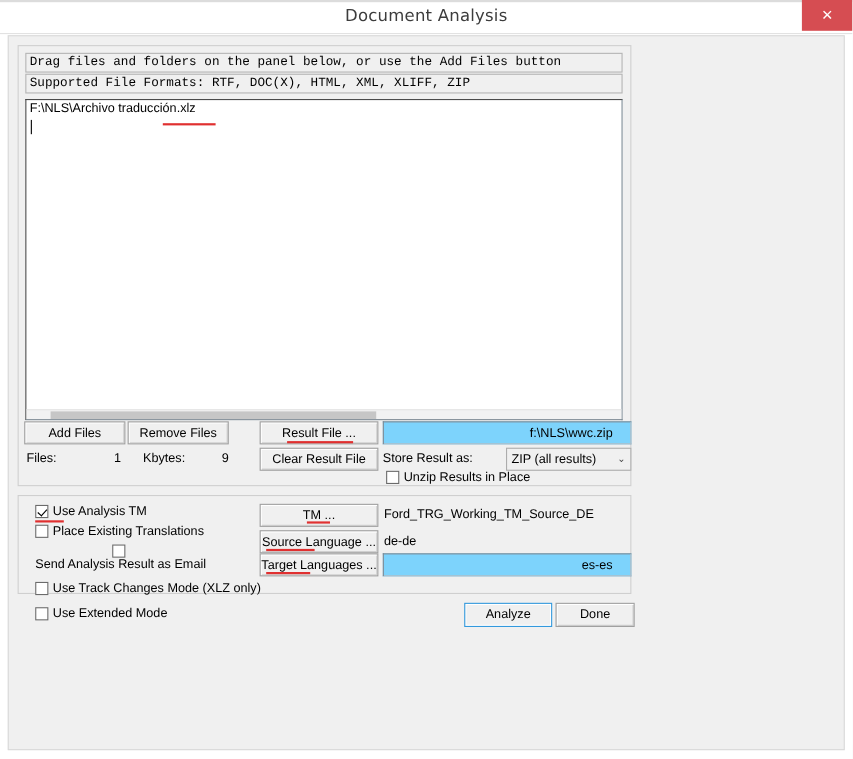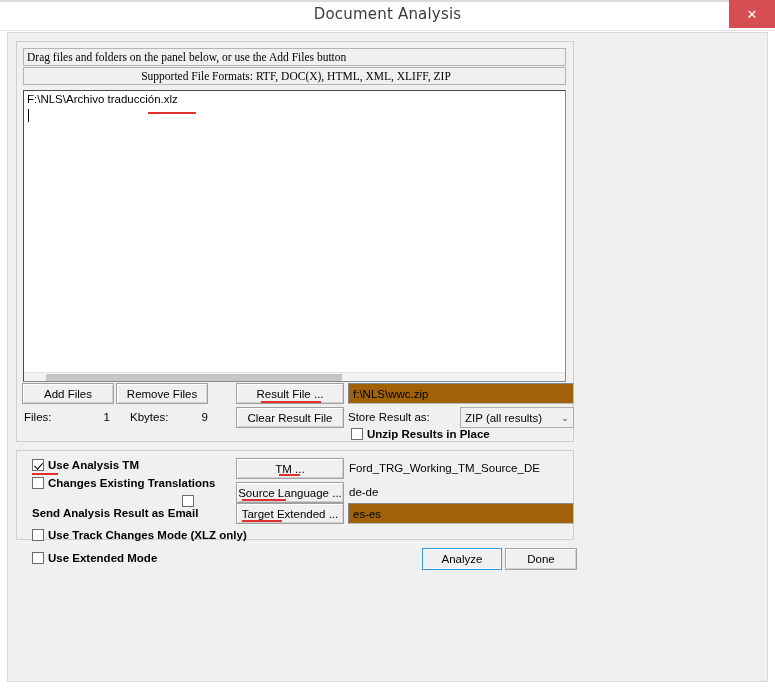--- a/index.html
+++ b/index.html
@@ -95,24 +95,24 @@
     height: 18px;
     background: #f0f0f0;
     border: 1px solid #b4b4b4;
     box-sizing: border-box;
     font-size: 11.5px;
     color: #000;
     line-height: 16px;
     padding-left: 3px;
     white-space: nowrap;
     overflow: hidden;
-    font-family: Liberation Serif, serif;
+    font-family: Liberation Mono, monospace;
   }
   .infobar-1 { top: 6px; }
-  .infobar-2 { top: 25px; text-align: center; }
+  .infobar-2 { top: 25px; }
 
   
   .filelist {
     position: absolute;
     left: 6px; top: 48px;
     width: 543px; height: 292px;
     background: #ffffff;
     border: 1px solid #7f8b95;
     border-top-color: #4a4a4a;
     border-left-color: #4a4a4a;
@@ -202,30 +202,31 @@
   .val-files     { left: 88px;  top: 378px; text-align: right; width: 14px; }
   .lbl-kbytes    { left: 108px; top: 378px; padding-left: 14px; }
   .val-kbytes    { left: 186px; top: 378px; text-align: right; width: 14px; }
   .lbl-storeres  { left: 340px; top: 378px; }
   .lbl-tmname    { left: 341px; top: 429px; }
   .lbl-srcval    { left: 341px; top: 453px; }
 
   
   .tinput {
     position: absolute;
-    background: #a16207;
+    background: #7dd3fc;
     border: 1px solid #b4bcc4;
     border-top-color: #7f8b95;
     border-left-color: #7f8b95;
     box-sizing: border-box;
     font-size: 11.5px;
     color: #000;
-    padding: 0 4px;
+    padding: 0 16px;
     font-family: "Liberation Sans", sans-serif;
     outline: none;
+    text-align: right;
   }
   .in-resultfile { left: 340px; top: 350px; width: 226px; height: 21px; }
   .in-tgtlang    { left: 340px; top: 470px; width: 226px; height: 21px; }
 
   
   .combo {
     position: absolute;
     left: 452px; top: 374px;
     width: 114px; height: 21px;
     background: #f0f0f0;
@@ -244,24 +245,23 @@
     text-align: center;
     font-size: 9px;
     color: #4a4a4a;
     font-family: "DejaVu Sans", sans-serif;
   }
 
   
   .cb-row {
     position: absolute;
     display: flex;
-    align-items: flex-end;
+    align-items: center;
     white-space: nowrap;
     cursor: pointer;
-    font-weight: bold;
   }
   .cb-box {
     width: 12px; height: 12px;
     background: #ffffff;
     border: 1px solid #6b6b6b;
     box-sizing: border-box;
     margin-right: 4px;
     position: relative;
     flex: 0 0 auto;
   }
@@ -356,21 +356,21 @@
     <div class="group grp-options"></div>
 
     <div class="cb-row cb-r0">
       <span class="cb-box checked"></span>
       <span class="cb-label">Use Analysis TM</span>
     </div>
     <div class="annot" style="left:24px; top:440px; width:26px;"></div>
 
     <div class="cb-row cb-r1">
       <span class="cb-box"></span>
-      <span class="cb-label">Changes Existing Translations</span>
+      <span class="cb-label">Place Existing Translations</span>
     </div>
 
     <div class="cb-row cb-r2">
       <span class="cb-box"></span>
       <span class="cb-label">Send Analysis Result as Email</span>
     </div>
 
     <div class="cb-row cb-r3">
       <span class="cb-box"></span>
       <span class="cb-label">Use Extended Mode</span>
@@ -384,21 +384,21 @@
     <button class="btn btn-tm">TM ...</button>
     <div class="annot" style="left:271px; top:441px; width:21px;"></div>
 
     <div class="lbl lbl-tmname">Ford_TRG_Working_TM_Source_DE</div>
 
     <button class="btn btn-srclang">Source Language ...</button>
     <div class="annot" style="left:234px; top:466px; width:44px;"></div>
 
     <div class="lbl lbl-srcval">de-de</div>
 
-    <button class="btn btn-tgtlang">Target Extended ...</button>
+    <button class="btn btn-tgtlang">Target Languages ...</button>
     <div class="annot" style="left:234px; top:487px; width:40px;"></div>
 
     <input class="tinput in-tgtlang" type="text" value="es-es" style="">
 
     <button class="btn btn-analyze">
       <span>Analyze</span>
     </button>
 
     <button class="btn btn-done">Done</button>
 

